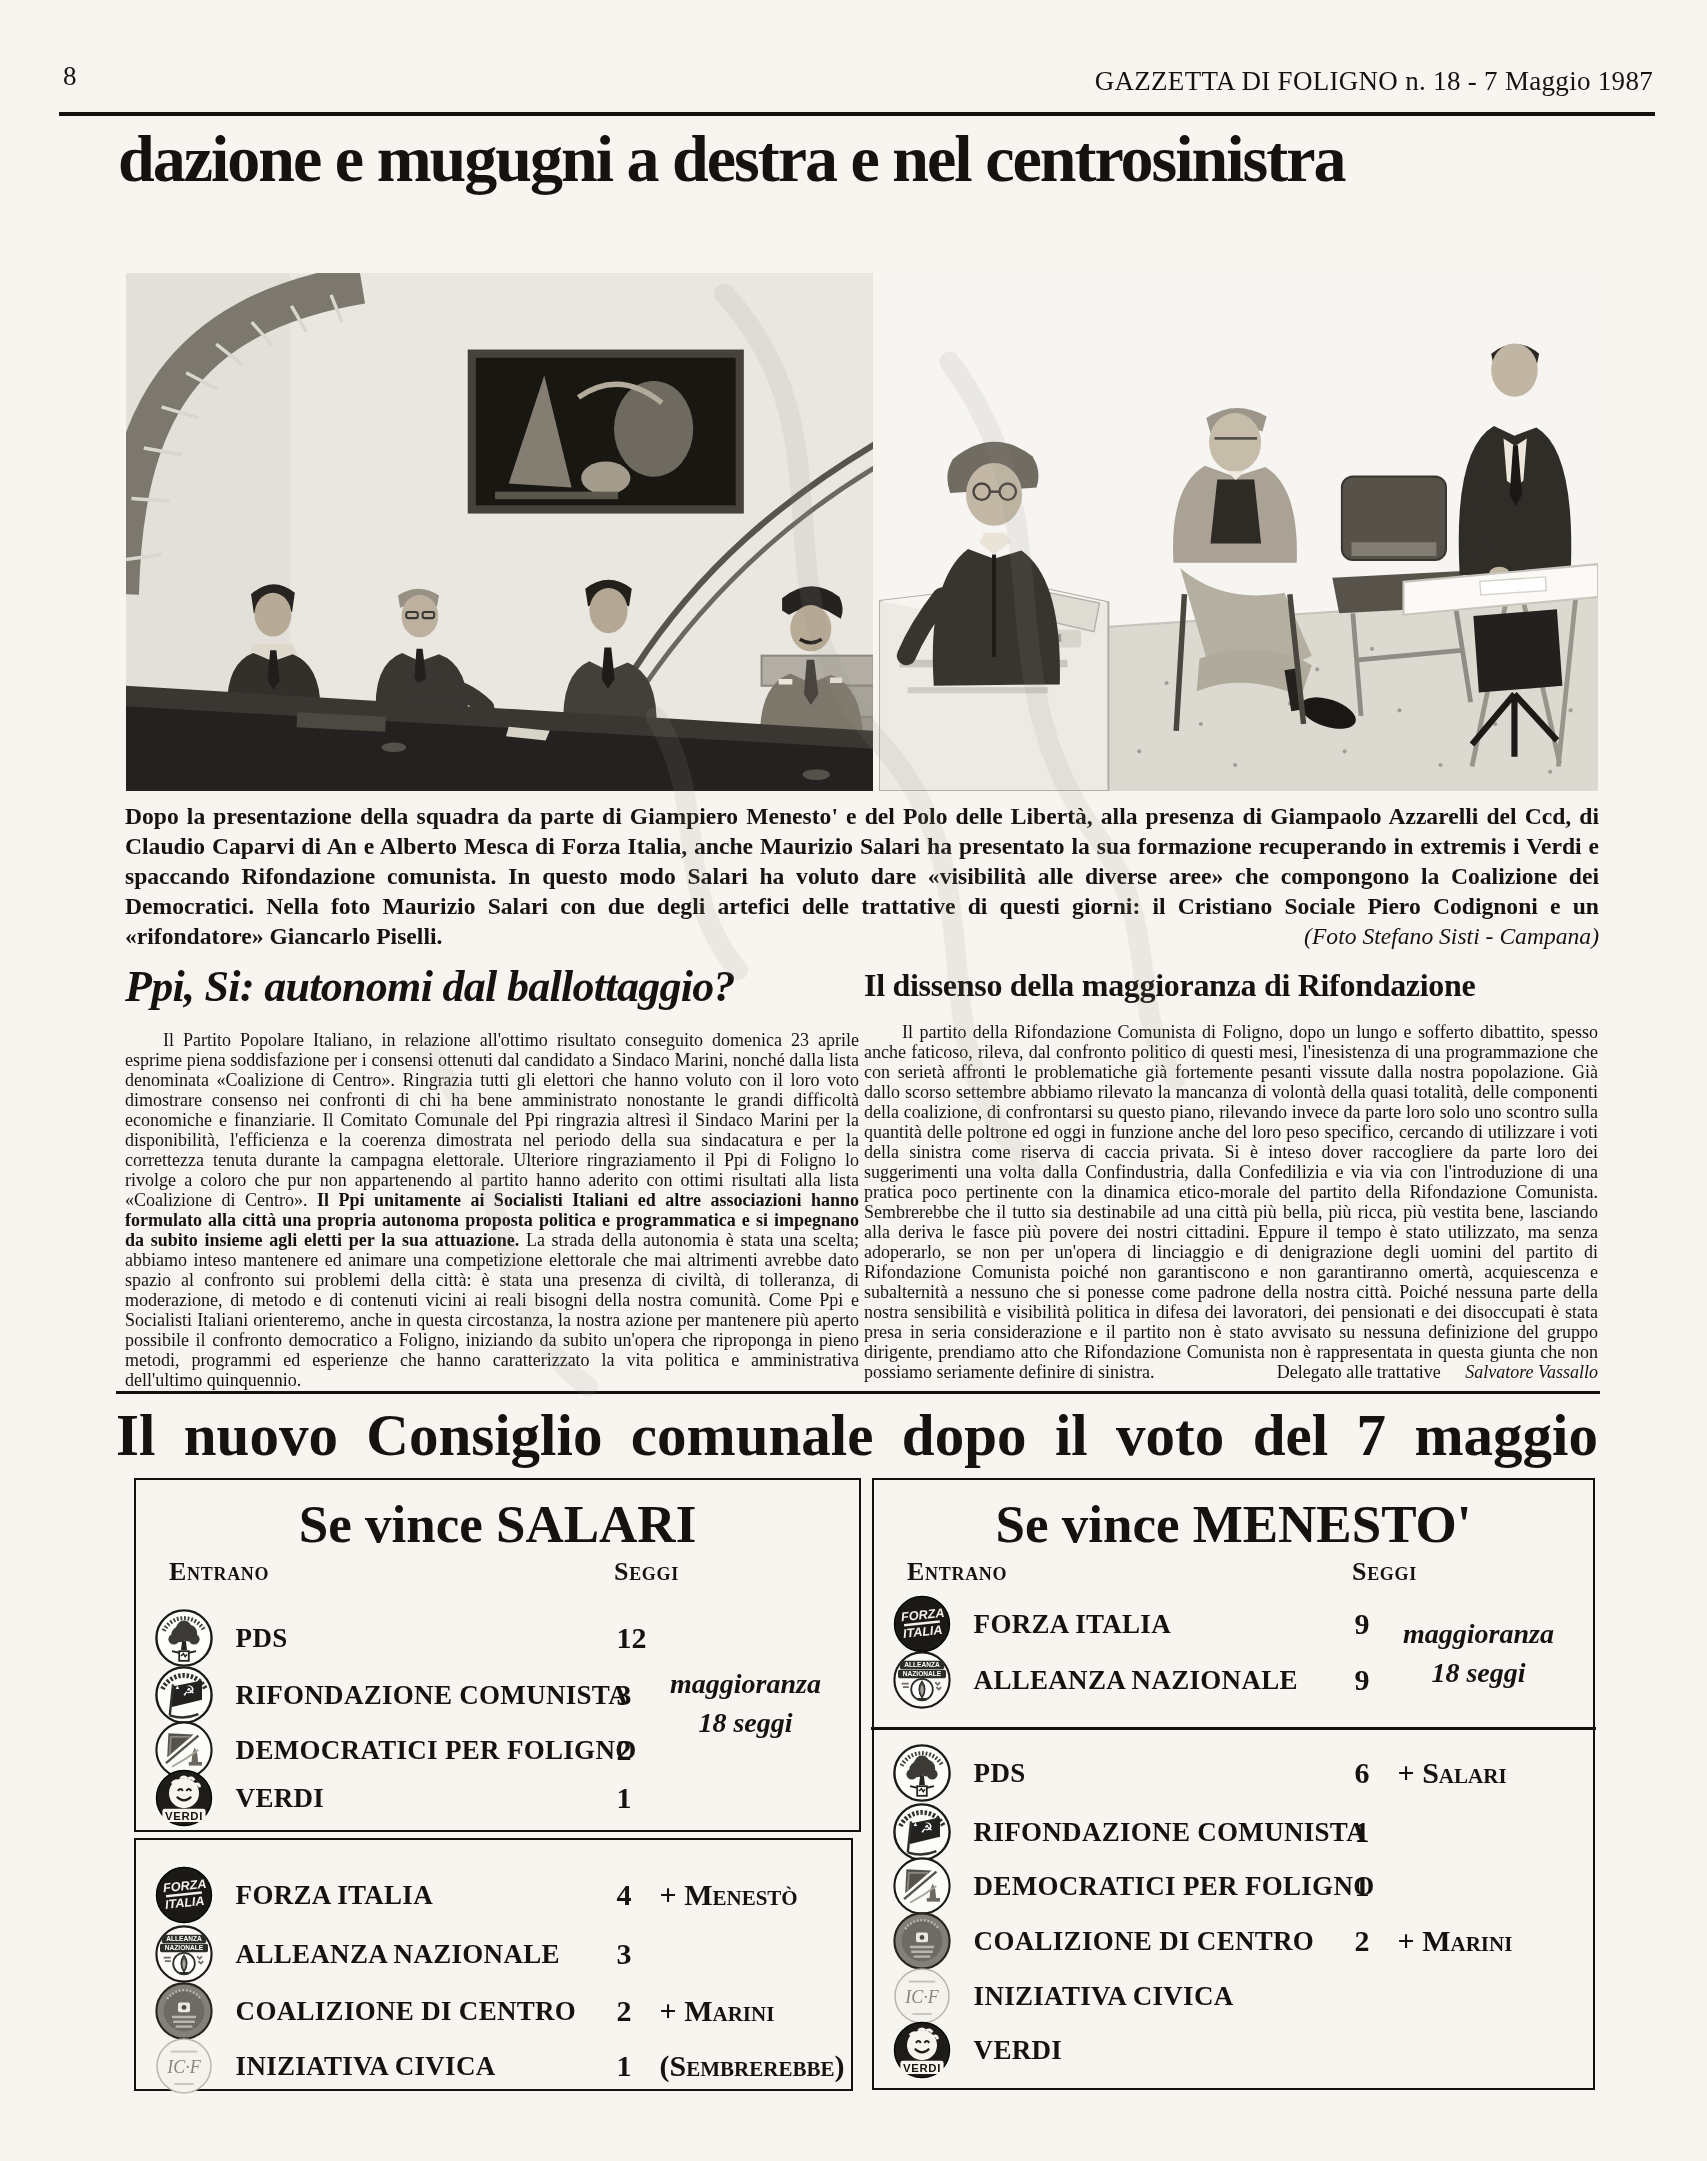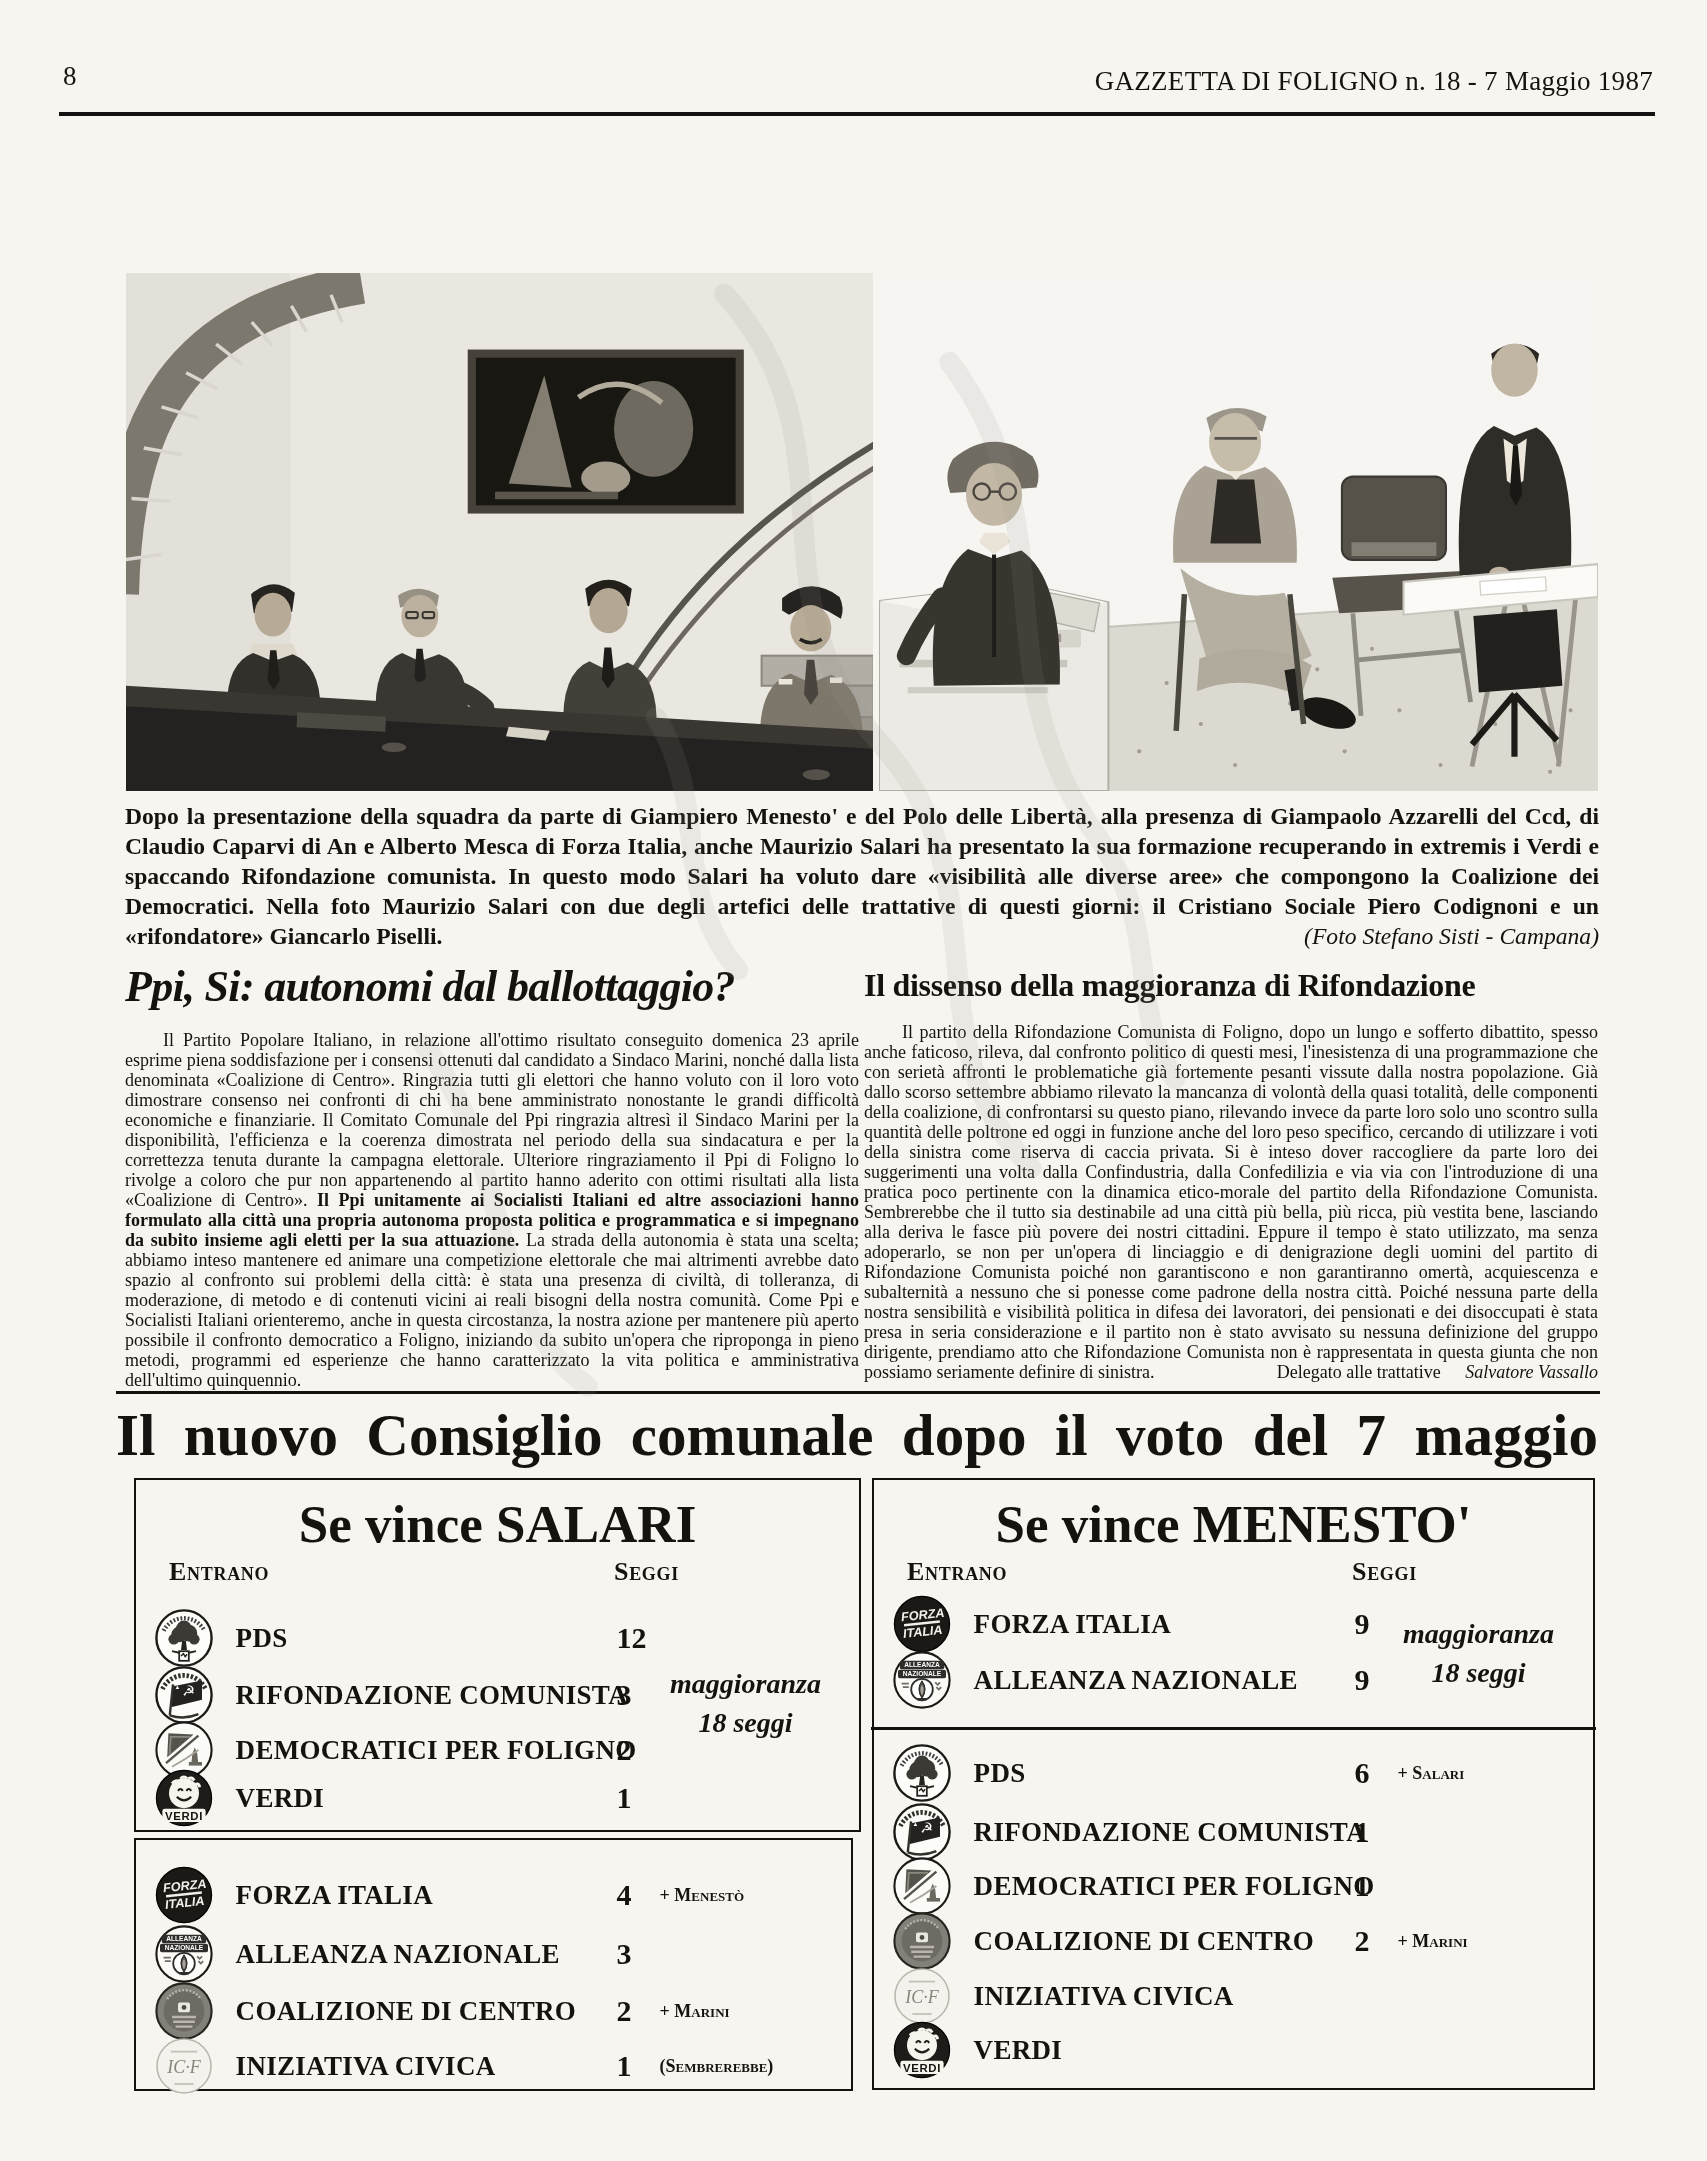--- a/index.html
+++ b/index.html
@@ -44,21 +44,21 @@
   .box-title{position:absolute;left:0;right:0;top:13.7px;text-align:center;font-size:53px;font-weight:700;white-space:nowrap;}
   .box-head{position:absolute;top:77px;font-size:26px;font-weight:600;font-variant:small-caps;letter-spacing:0.7px;}
   .box-head.h-entrano{left:33px;}
   .box-head.h-seggi{left:478px;}
   .prow{position:absolute;left:9.6px;right:21px;height:63px;}
   .prow .logo{position:absolute;left:8.2px;top:50%;transform:translateY(-50%);width:60px;height:60px;}
   .prow .plabel{position:absolute;left:90px;top:50%;transform:translateY(-50%);
                 font-weight:700;font-size:27px;letter-spacing:0.3px;white-space:nowrap;}
   .prow .seats{position:absolute;left:471px;top:50%;transform:translateY(-50%);font-weight:700;font-size:30px;}
   .prow .extra{position:absolute;left:514px;top:50%;transform:translateY(-50%);
-               font-weight:700;font-size:18px;font-variant:small-caps;white-space:nowrap;}
+               font-weight:700;font-size:30px;font-variant:small-caps;white-space:nowrap;}
   .note{position:absolute;font-style:italic;font-weight:700;font-size:28px;text-align:center;line-height:39px;}
   #noteA{left:507px;top:184px;width:205px;}
   #noteC1{left:496px;top:134px;width:217px;}
   #noteC2{left:496px;top:495px;width:217px;}
   .divider{position:absolute;left:-2.7px;right:-2.7px;top:247px;height:3.4px;background:#141210;}
   
   .watermark{position:absolute;left:0;top:0;width:1708px;height:2161px;pointer-events:none;}
 </style>
 </head>
 <body>
@@ -141,20 +141,21 @@
   </defs>
 </svg>
 
 <div class="sheet">
 
   <div class="page-num">8</div>
   <div class="masthead">GAZZETTA DI FOLIGNO n. 18 - 7 Maggio 1987</div>
   <div class="rule-top"></div>
 
   <div class="headline">
+    <div>dazione e mugugni a destra e nel centrosinistra</div>
   </div>
 
   <div class="photo left">
     <svg viewBox="0 0 1093 758" preserveAspectRatio="none">
       <rect width="1093" height="758" fill="#e9e7e0"></rect>
       <rect width="240" height="758" fill="#e0ddd5" opacity=".7"></rect>
       <path d="M-10,470 C-4,210 80,60 345,16" stroke="#7d786e" stroke-width="58" fill="none"></path>
       <path d="M-5,420 L52,412 M8,330 L64,334 M26,256 L82,266 M52,196 L106,212 M88,146 L134,170 M132,104 L170,134 M184,72 L214,106 M242,48 L264,86 M300,32 L316,72" stroke="#d9d6cf" stroke-width="5"></path>
       <g>
         <rect x="500" y="112" width="404" height="240" fill="#46423a"></rect>

